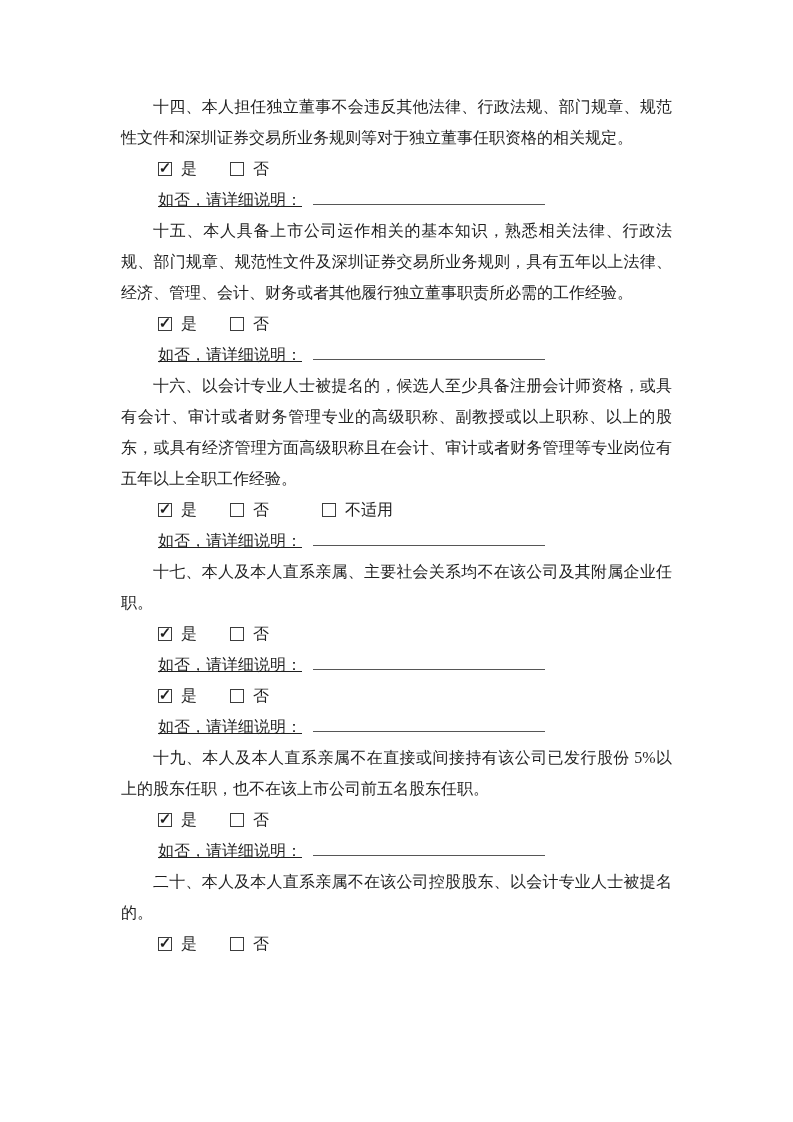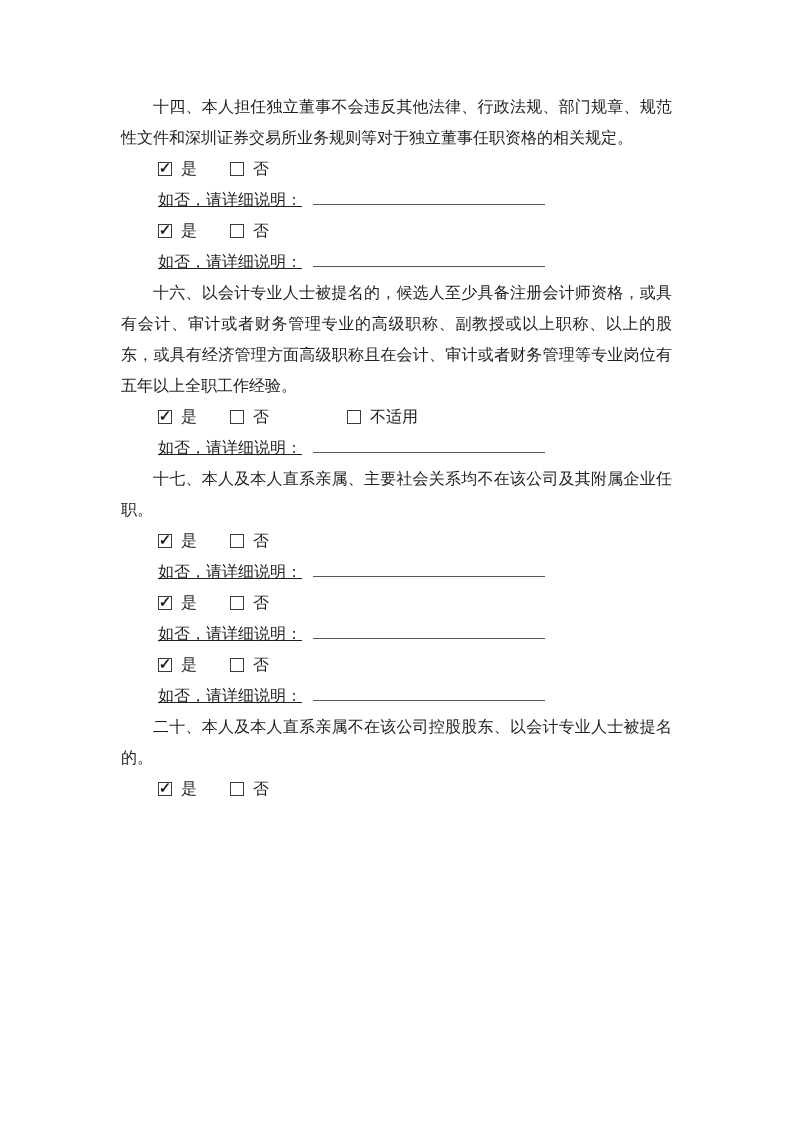--- a/index.html
+++ b/index.html
@@ -33,21 +33,21 @@
     padding-left: 37px;
     height: 31px;
     display: flex;
     align-items: center;
   }
   .option {
     display: inline-flex;
     align-items: center;
   }
   .option + .option { margin-left: 33px; }
-  .option.na { margin-left: 71px; padding-left: 7px; }
+  .option.na { margin-left: 46px; padding-left: 7px; }
   .checkbox {
     display: inline-flex;
     align-items: center;
     justify-content: center;
     width: 14px; height: 14px;
     border: 1.5px solid #3c3c3c;
     background: #ffffff;
     font-size: 15px;
     font-weight: bold;
     line-height: 1;
@@ -84,20 +84,21 @@
             <span class="opt-label">是</span>
           </span>
           <span class="option">
             <span class="checkbox"></span>
             <span class="opt-label">否</span>
           </span>
         </div>
         <div class="explain-row"><span class="explain-label">如否，请详细说明：</span><span class="blank-line"></span></div>
       </section>
       <section class="item">
+        <p class="para">十五、本人具备上市公司运作相关的基本知识，熟悉相关法律、行政法规、部门规章、规范性文件及深圳证券交易所业务规则，具有五年以上法律、经济、管理、会计、财务或者其他履行独立董事职责所必需的工作经验。</p>
         <div class="opt-row">
           <span class="option">
             <span class="checkbox checked">✓</span>
             <span class="opt-label">是</span>
           </span>
           <span class="option">
             <span class="checkbox"></span>
             <span class="opt-label">否</span>
           </span>
         </div>
@@ -142,20 +143,21 @@
             <span class="opt-label">是</span>
           </span>
           <span class="option">
             <span class="checkbox"></span>
             <span class="opt-label">否</span>
           </span>
         </div>
         <div class="explain-row"><span class="explain-label">如否，请详细说明：</span><span class="blank-line"></span></div>
       </section>
       <section class="item">
+        <p class="para">十九、本人及本人直系亲属不在直接或间接持有该公司已发行股份 5%以上的股东任职，也不在该上市公司前五名股东任职。</p>
         <div class="opt-row">
           <span class="option">
             <span class="checkbox checked">✓</span>
             <span class="opt-label">是</span>
           </span>
           <span class="option">
             <span class="checkbox"></span>
             <span class="opt-label">否</span>
           </span>
         </div>

